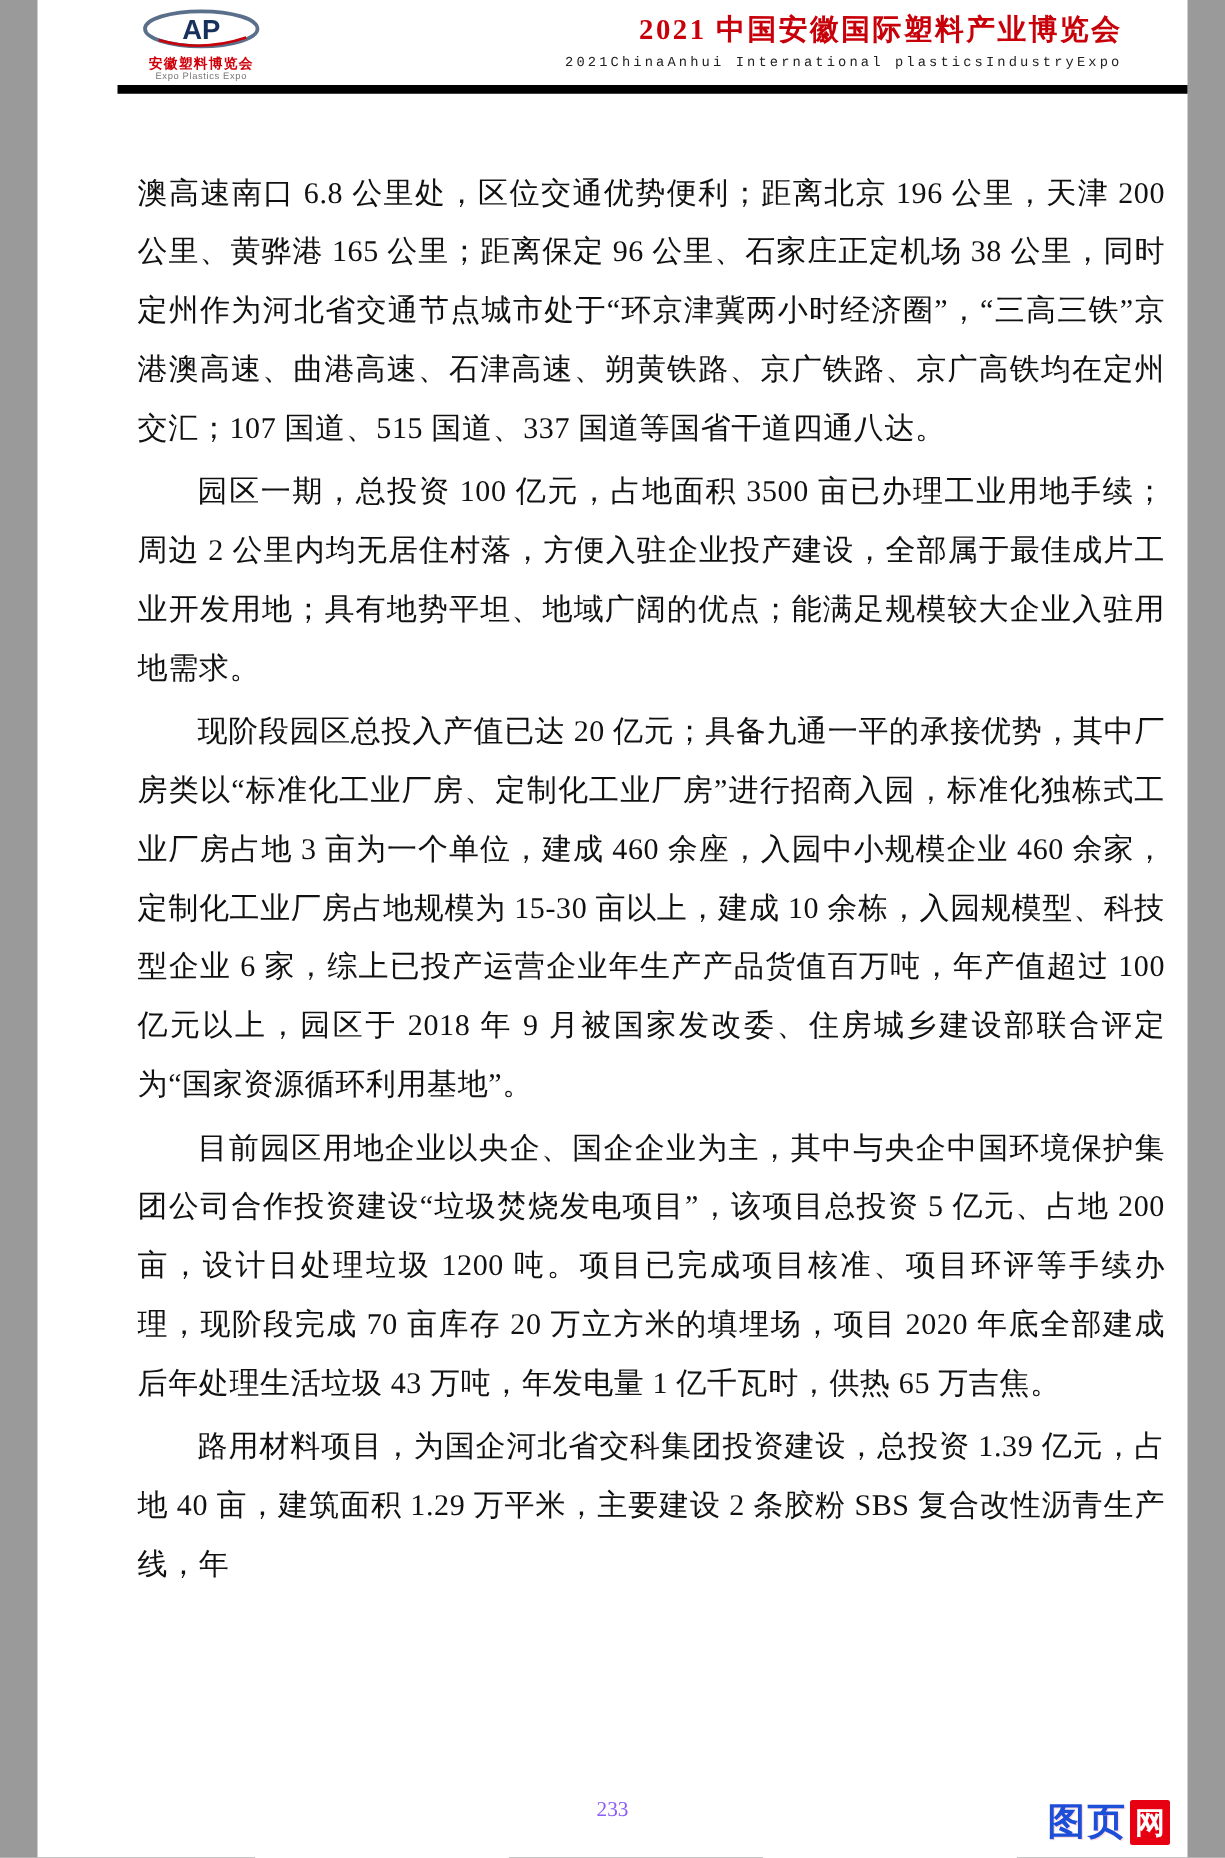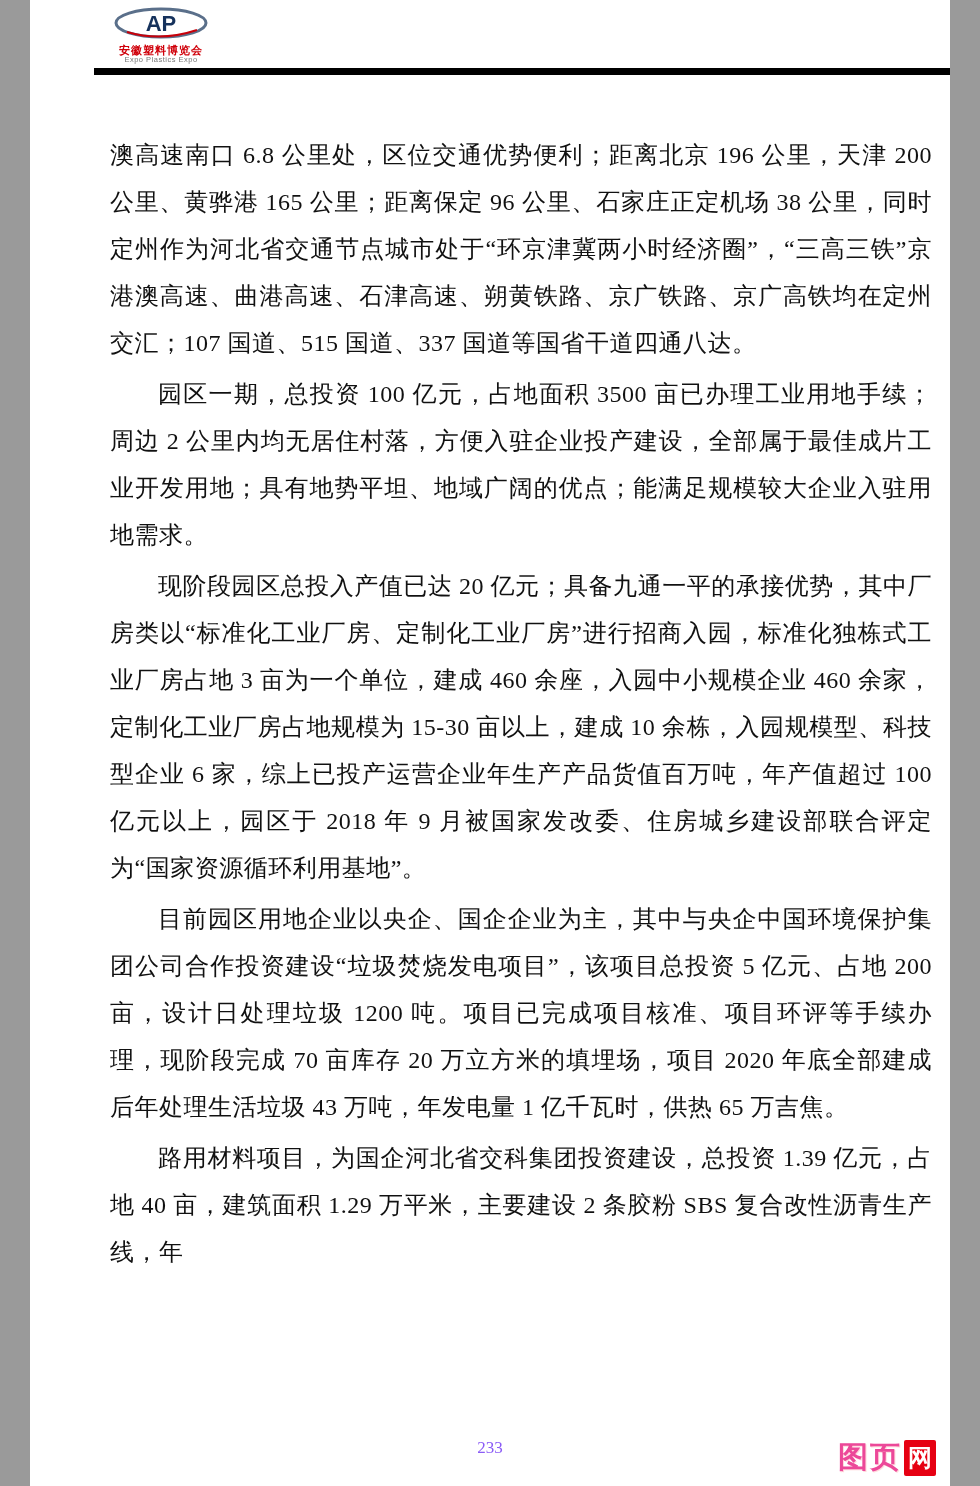--- a/index.html
+++ b/index.html
@@ -58,21 +58,21 @@
     font-family: "Liberation Serif", serif;
   }
 
   
   .watermark {
     position: absolute; right: 14px; bottom: 8px;
     display: flex; align-items: center; gap: 2px;
     font-family: "Liberation Sans", sans-serif;
   }
   .watermark-main {
-    font-size: 30px; font-weight: bold; color: #ec4899;
+    font-size: 30px; font-weight: bold; color: #1d4ed8;
     text-shadow: 1px 1px 0 #ffd9db; letter-spacing: 2px;
   }
   .watermark-badge {
     font-size: 24px; font-weight: bold; color: #ffffff;
     background: #e60012; padding: 2px 4px; border-radius: 2px;
   }
 </style>
 </head>
 <body>
 
@@ -81,20 +81,24 @@
   <div class="header">
     <div class="logo">
       <svg width="96" height="34" viewBox="0 0 96 34">
         <ellipse cx="48" cy="17" rx="45" ry="14" fill="none" stroke="#5a6f8a" stroke-width="3"></ellipse>
         <path d="M14 26 Q 48 36, 84 24" fill="none" stroke="#c8000a" stroke-width="2"></path>
         <text x="48" y="25" text-anchor="middle" font-size="22" font-weight="bold" font-family="Liberation Sans, sans-serif" fill="#16325c">AP</text>
       </svg>
       <div class="logo-cn">安徽塑料博览会</div>
       <div class="logo-en">Expo Plastics Expo</div>
     </div>
+    <div class="title-block">
+      <div class="page-title" style="color: rgb(200, 0, 10);">2021 中国安徽国际塑料产业博览会</div>
+      <div class="page-subtitle">2021ChinaAnhui International plasticsIndustryExpo</div>
+    </div>
   </div>
   <div class="header-rule"></div>
 
   <div class="body-text">
       <p class="para">澳高速南口 6.8 公里处，区位交通优势便利；距离北京 196 公里，天津 200 公里、黄骅港 165 公里；距离保定 96 公里、石家庄正定机场 38 公里，同时定州作为河北省交通节点城市处于“环京津冀两小时经济圈”，“三高三铁”京港澳高速、曲港高速、石津高速、朔黄铁路、京广铁路、京广高铁均在定州交汇；107 国道、515 国道、337 国道等国省干道四通八达。</p>
       <p class="para indent">园区一期，总投资 100 亿元，占地面积 3500 亩已办理工业用地手续；周边 2 公里内均无居住村落，方便入驻企业投产建设，全部属于最佳成片工业开发用地；具有地势平坦、地域广阔的优点；能满足规模较大企业入驻用地需求。</p>
       <p class="para indent">现阶段园区总投入产值已达 20 亿元；具备九通一平的承接优势，其中厂房类以“标准化工业厂房、定制化工业厂房”进行招商入园，标准化独栋式工业厂房占地 3 亩为一个单位，建成 460 余座，入园中小规模企业 460 余家，定制化工业厂房占地规模为 15-30 亩以上，建成 10 余栋，入园规模型、科技型企业 6 家，综上已投产运营企业年生产产品货值百万吨，年产值超过 100 亿元以上，园区于 2018 年 9 月被国家发改委、住房城乡建设部联合评定为“国家资源循环利用基地”。</p>
       <p class="para indent">目前园区用地企业以央企、国企企业为主，其中与央企中国环境保护集团公司合作投资建设“垃圾焚烧发电项目”，该项目总投资 5 亿元、占地 200 亩，设计日处理垃圾 1200 吨。项目已完成项目核准、项目环评等手续办理，现阶段完成 70 亩库存 20 万立方米的填埋场，项目 2020 年底全部建成后年处理生活垃圾 43 万吨，年发电量 1 亿千瓦时，供热 65 万吉焦。</p>
       <p class="para indent">路用材料项目，为国企河北省交科集团投资建设，总投资 1.39 亿元，占地 40 亩，建筑面积 1.29 万平米，主要建设 2 条胶粉 SBS 复合改性沥青生产线，年</p>
     </div>

